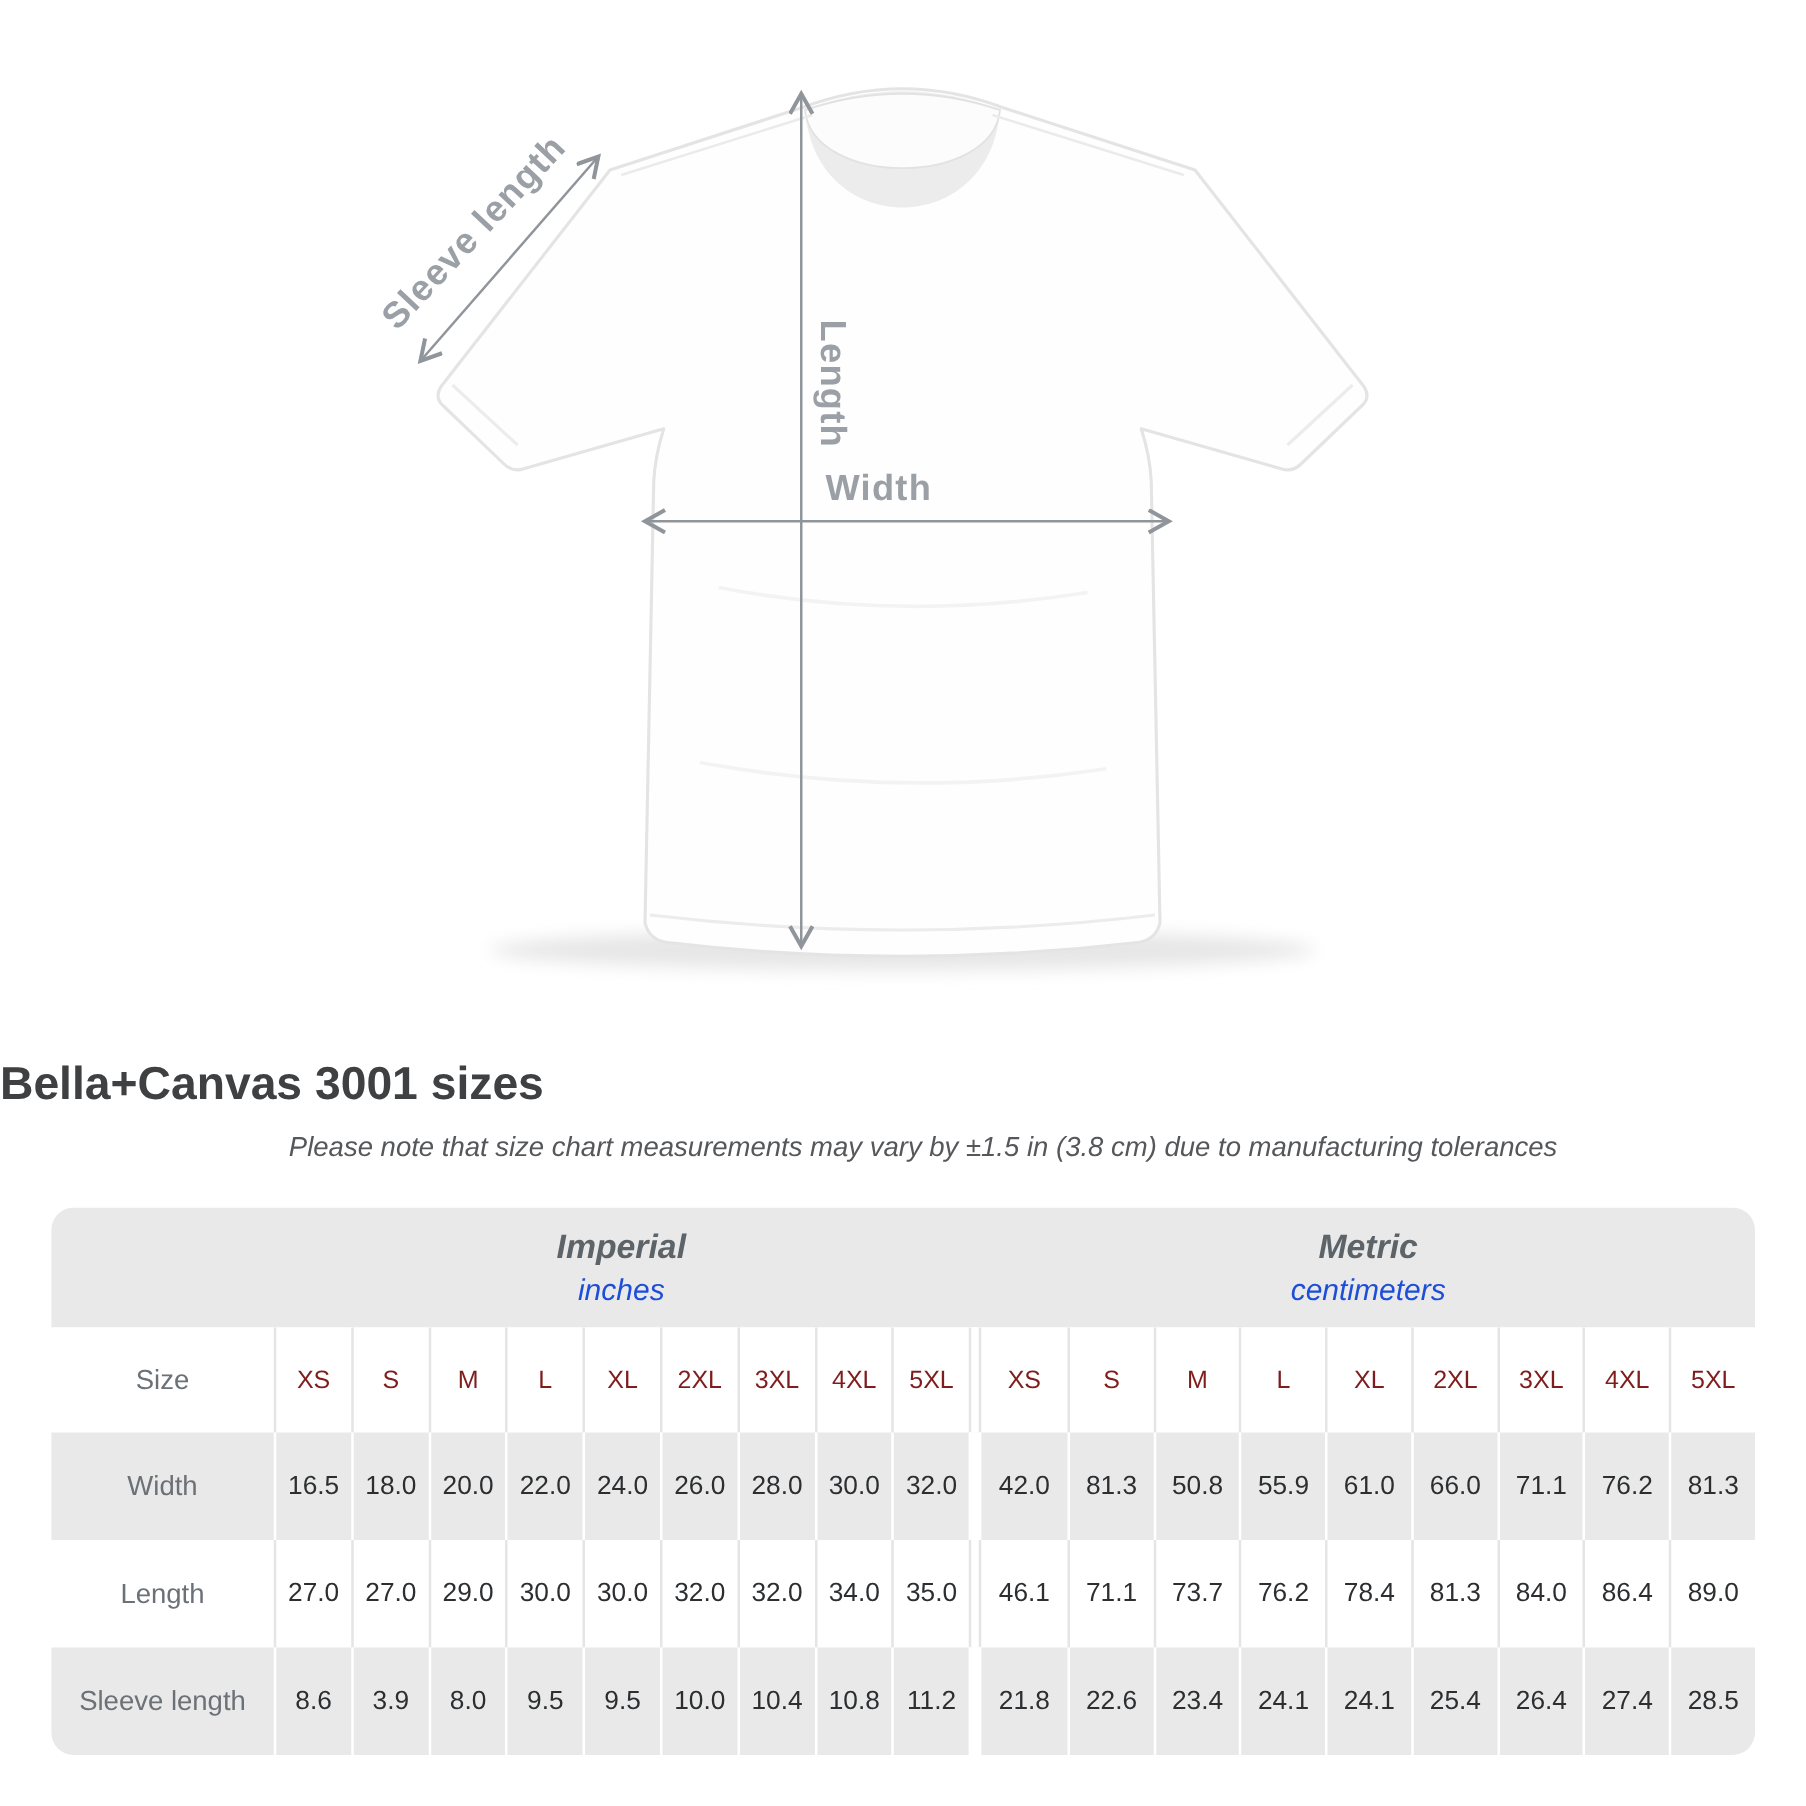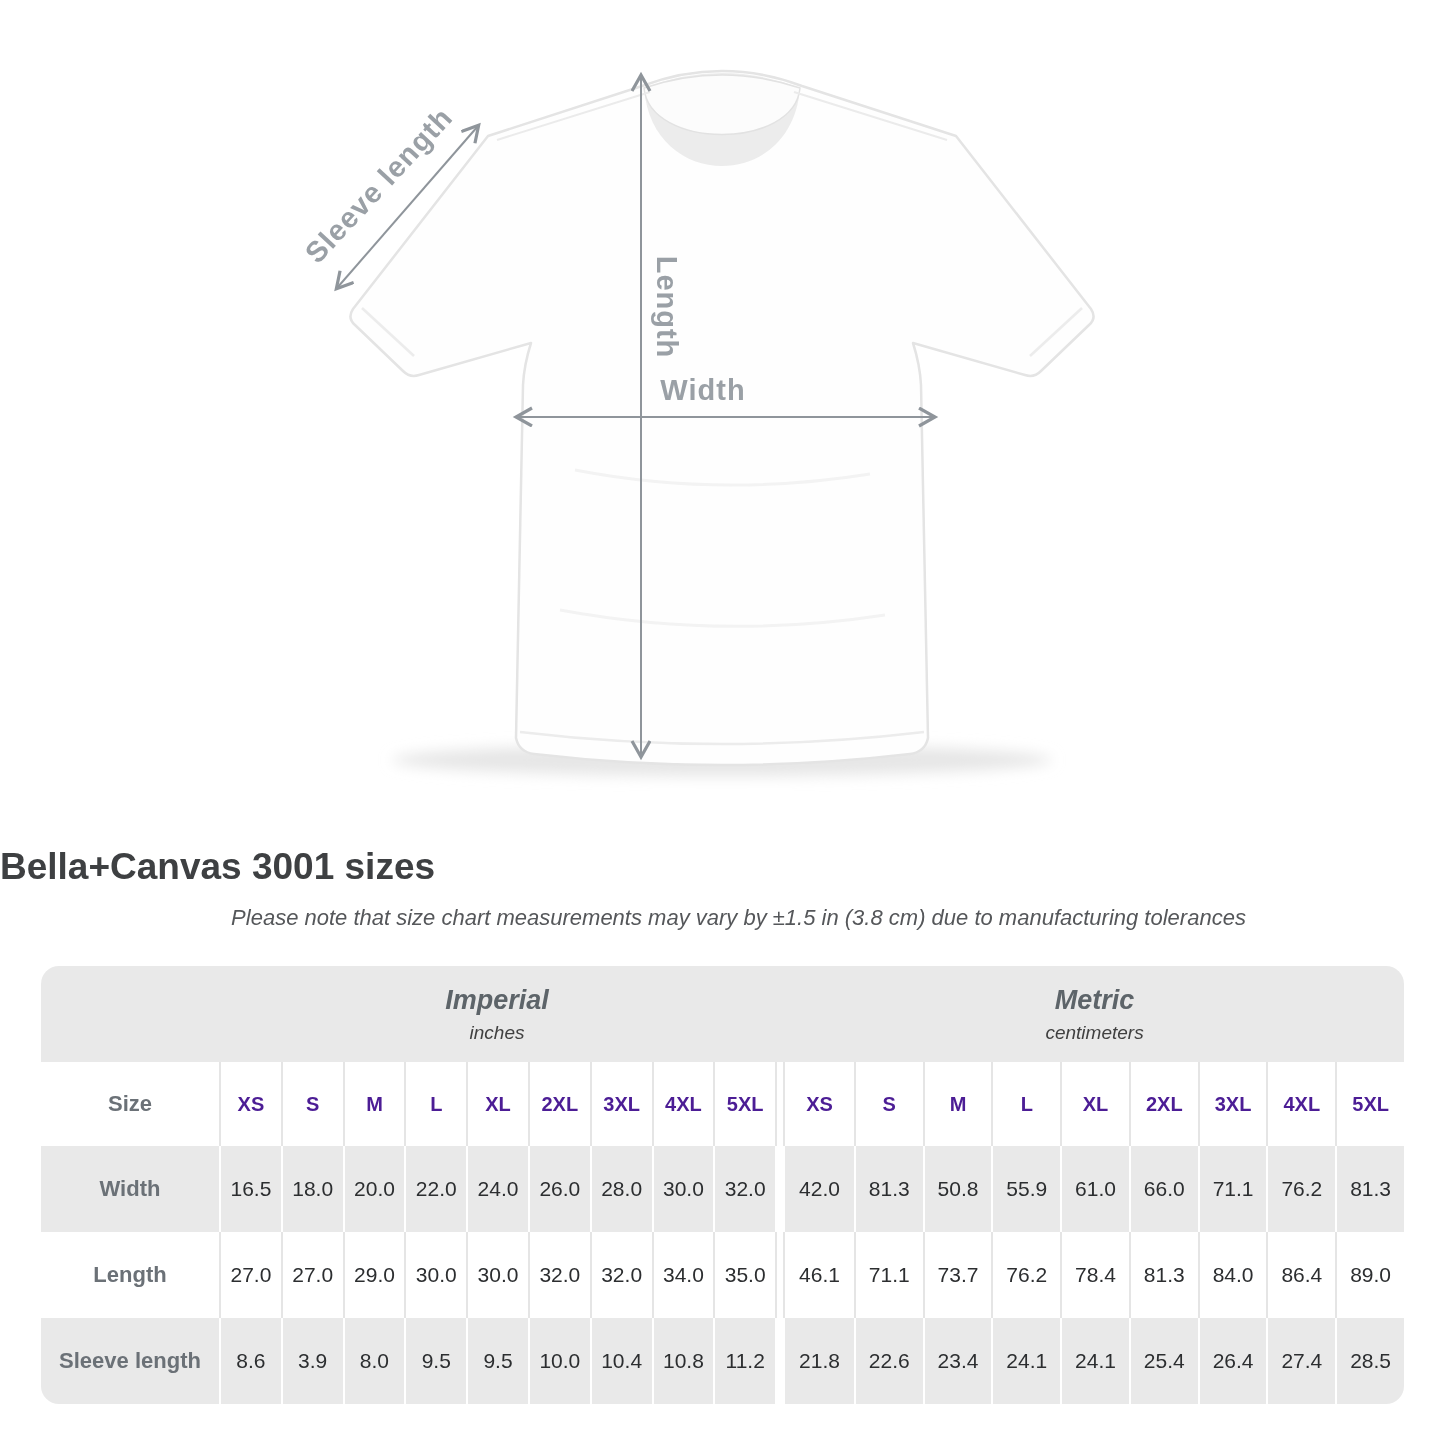--- a/index.html
+++ b/index.html
@@ -14,30 +14,30 @@
   .page-note{position:absolute;left:16px;top:905px;width:100%;text-align:center;
              font-size:22px;font-style:italic;color:#55575a;}
   .size-table{position:absolute;left:41px;top:966px;width:1363px;
               border-radius:18px;overflow:hidden;}
   .band,.row{display:grid;grid-template-columns:178px repeat(9,62fr) 10px repeat(9,69fr);}
   .band{height:96px;background:#e9e9e9;}
   .band-cell{display:flex;flex-direction:column;align-items:center;justify-content:center;gap:6px;}
   .band-imperial{grid-column:2 / span 9;}
   .band-metric{grid-column:12 / span 9;text-align:center;}
   .band-title{font-size:27px;font-weight:bold;font-style:italic;color:#5d6469;}
-  .band-unit{font-size:19px;font-style:italic;color:#404040;}
+  .band-unit{font-size:24px;font-style:italic;color:#1d4ed8;}
   .row{height:86px;}
   .row.header{height:84px;}
   .r-white{background:#ffffff;--dv:#e5e5e5;}
   .r-gray{background:#e9e9e9;--dv:#ffffff;}
   .c{display:flex;align-items:center;justify-content:center;
      border-left:2px solid var(--dv);font-size:21px;color:#2c2e30;}
-  .c.label-cell{border-left:none;font-weight:bold;color:#6b7177;font-size:22px;}
+  .c.label-cell{border-left:none;font-weight:normal;color:#6b7177;font-size:22px;}
   .c.nb{border-left:none;}
-  .c.size-cell{font-weight:bold;color:#4c1d95;font-size:20px;}
+  .c.size-cell{font-weight:normal;color:#7f1d1d;font-size:20px;}
   .spacer{background:#ffffff;border-left:2px solid var(--dv);border-right:2px solid var(--dv);}
 </style>
 </head>
 <body>
 
 <div class="stage">
 
   <svg class="shirt-svg" width="1445" height="830" viewBox="0 0 1445 830">
     <defs>
       <marker id="ah-end" markerWidth="12" markerHeight="12" refX="9" refY="5" orient="auto">

